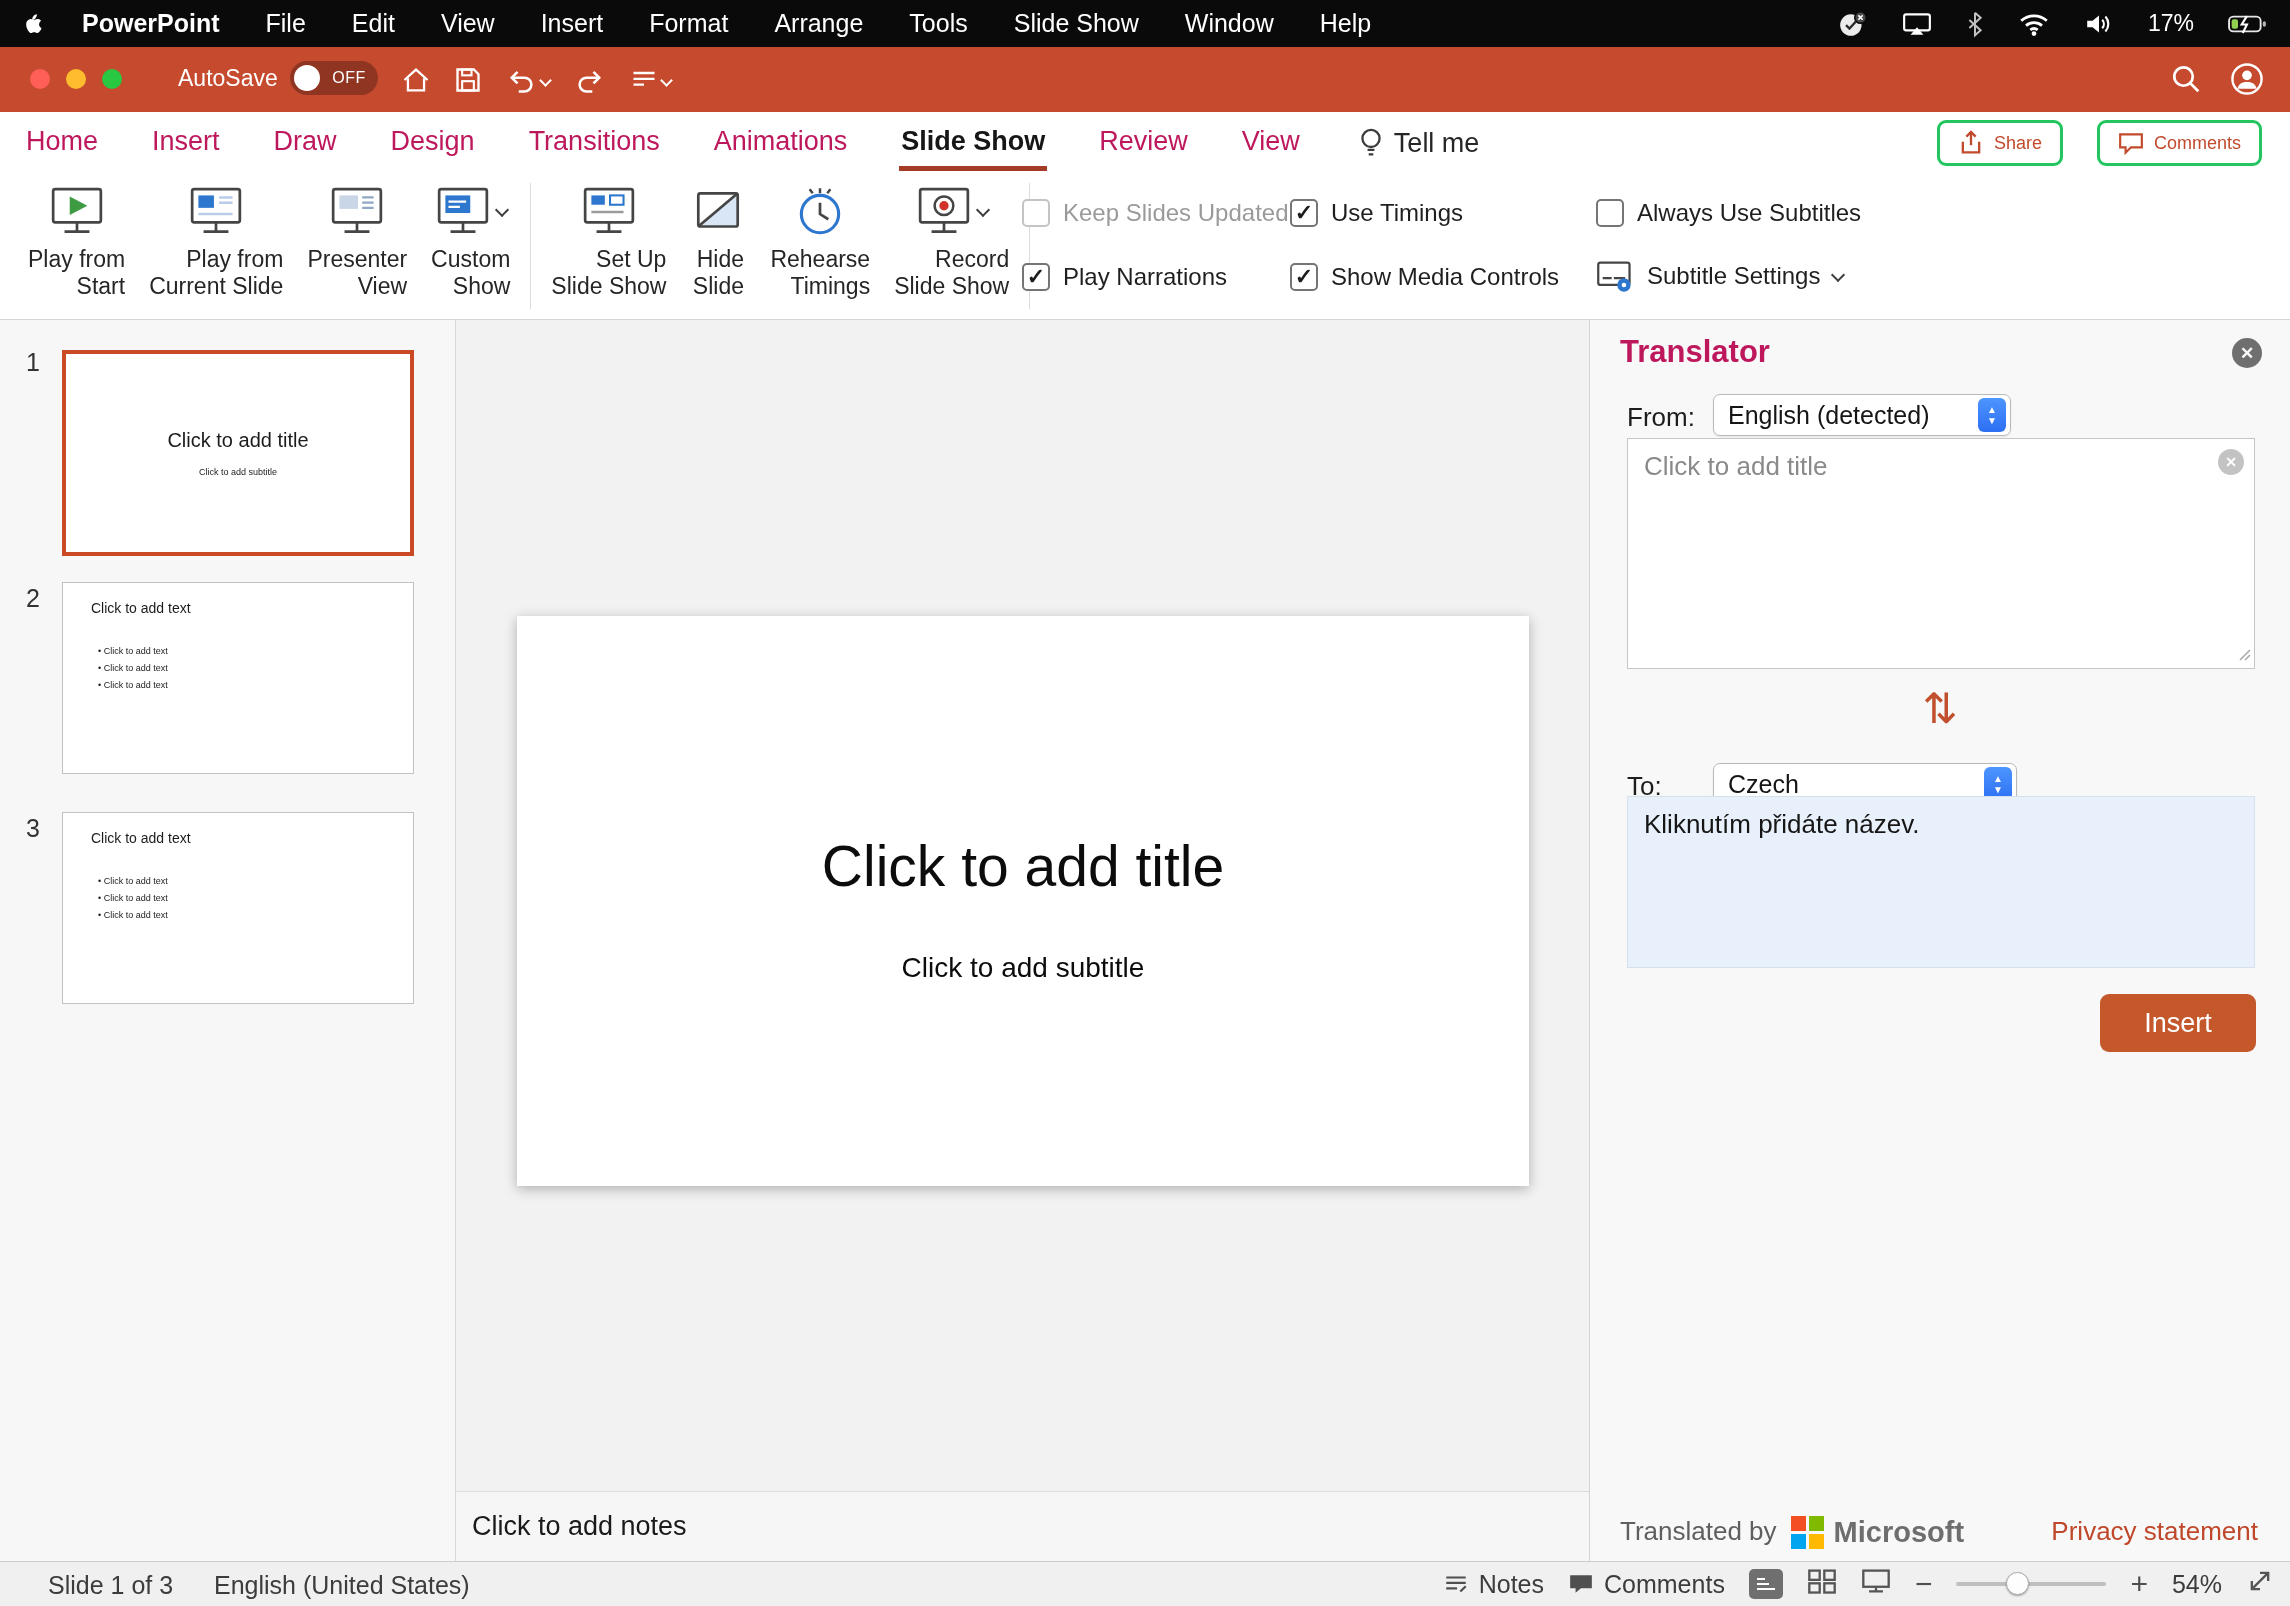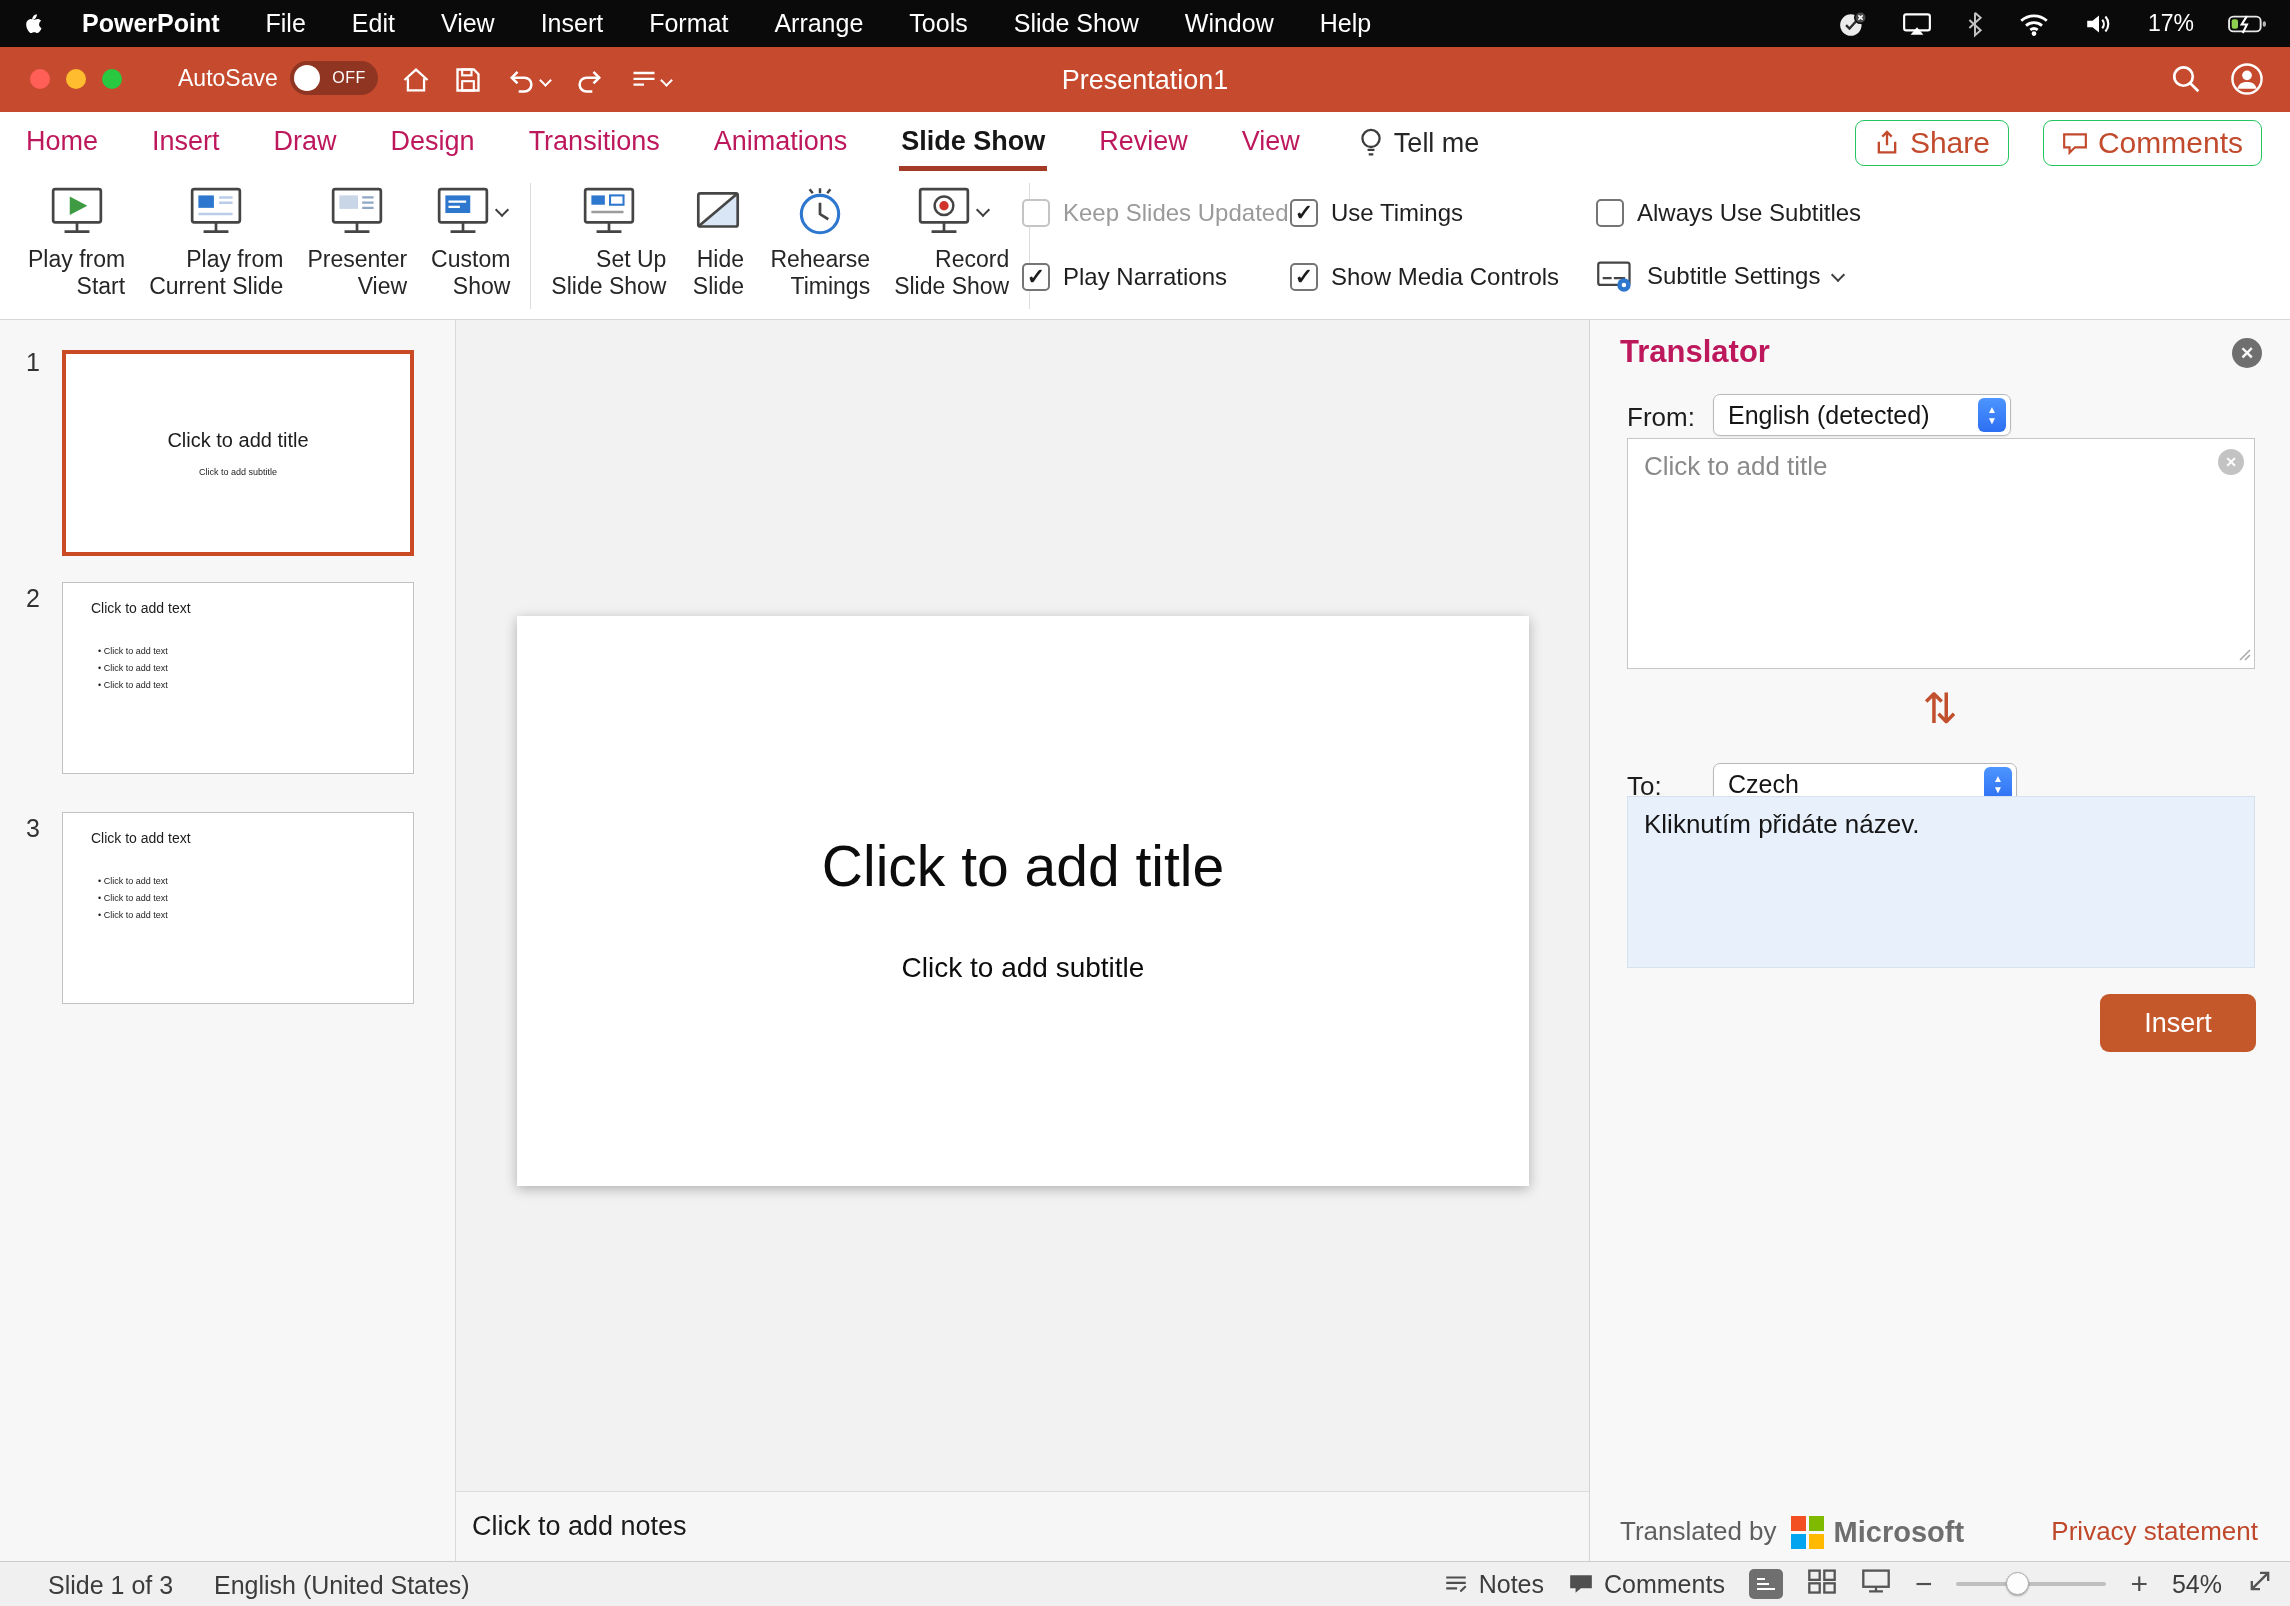--- a/index.html
+++ b/index.html
@@ -30,22 +30,22 @@
   .chev-w { width:9px; height:9px; border-right:2px solid #fff; border-bottom:2px solid #fff; transform:rotate(45deg); display:inline-block; }
   #doc-title { position:absolute; left:0; right:0; top:18px; text-align:center; font-size:27px; }
   .tb-right { position:absolute; right:26px; top:15px; display:flex; gap:28px; align-items:center; }
 
   
   #tabsrow { position:absolute; top:112px; left:0; right:0; height:59px; background:#fff; display:flex; align-items:flex-end; padding:0 0 0 24px; }
   .tab { font-size:27px; color:#be185d; padding:0 2px 14px; margin-right:50px; white-space:nowrap; }
   .tab.active { font-weight:700; color:#161616; border-bottom:5px solid #A33B27; padding-bottom:9px; }
   .tellme { display:flex; align-items:center; gap:10px; padding-bottom:12px; margin-left:6px; font-size:27px; color:#262626; }
   .tr-btns { position:absolute; right:28px; top:8px; display:flex; gap:34px; }
-  .pillbtn { height:46px; border:1px solid #22c55e; border-radius:9px; display:flex; align-items:center; gap:10px;
-             padding:0 18px; color:#C24B2E; font-size:30px; background:#fff; }
+  .pillbtn { height:46px; border:3px solid #22c55e; border-radius:9px; display:flex; align-items:center; gap:10px;
+             padding:0 18px; color:#C24B2E; font-size:18px; background:#fff; }
 
   
   #ribbon { position:absolute; top:171px; left:0; right:0; height:149px; background:#fff; border-bottom:1px solid #D6D6D6; }
   .rgroup { display:flex; align-items:flex-start; padding:8px 0 0 16px; }
   .rbtn { display:flex; flex-direction:column; align-items:center; padding:2px 12px; }
   .iconrow { height:62px; display:flex; align-items:center; gap:6px; }
   .rlbl { margin-top:3px; font-size:23px; line-height:27px; color:#262626; text-align:right; white-space:nowrap; }
   .vsep { width:1px; background:#DCDCDC; height:126px; margin:4px 8px 0; }
   .chev-d { width:10px; height:10px; border-right:2.4px solid #3d3d3d; border-bottom:2.4px solid #3d3d3d; transform:rotate(45deg); display:inline-block; margin-top:-5px; }
   .ckrow { position:absolute; display:flex; align-items:center; gap:13px; }
@@ -221,21 +221,20 @@
         <path d="M20 10H10a6 6 0 1 0 0 12h5" fill="none" stroke="#fff" stroke-width="2.2"></path>
         <path d="M16 5l5 5-5 5" fill="none" stroke="#fff" stroke-width="2.2"></path>
       </svg>
     </span>
     <span class="tb-ic" style="left:626px; width:48px">
       <svg width="28" height="28" viewBox="0 0 24 24">
         <path d="M3 6h18M3 11h18M3 16h9" stroke="#fff" stroke-width="2"></path>
       </svg>
       <span class="chev-w" style="margin-left:4px"></span>
     </span>
-    <div id="doc-title">Presentation1</div>
     <span class="tb-right">
       <span>
         <svg width="32" height="32" viewBox="0 0 26 26">
           <circle cx="11" cy="11" r="7.5" fill="none" stroke="#fff" stroke-width="2.2"></circle>
           <path d="M16.5 16.5L23 23" stroke="#fff" stroke-width="2.2"></path>
         </svg>
       </span>
       <span>
         <svg width="34" height="34" viewBox="0 0 28 28">
           <circle cx="14" cy="14" r="12" fill="none" stroke="#fff" stroke-width="2"></circle>

